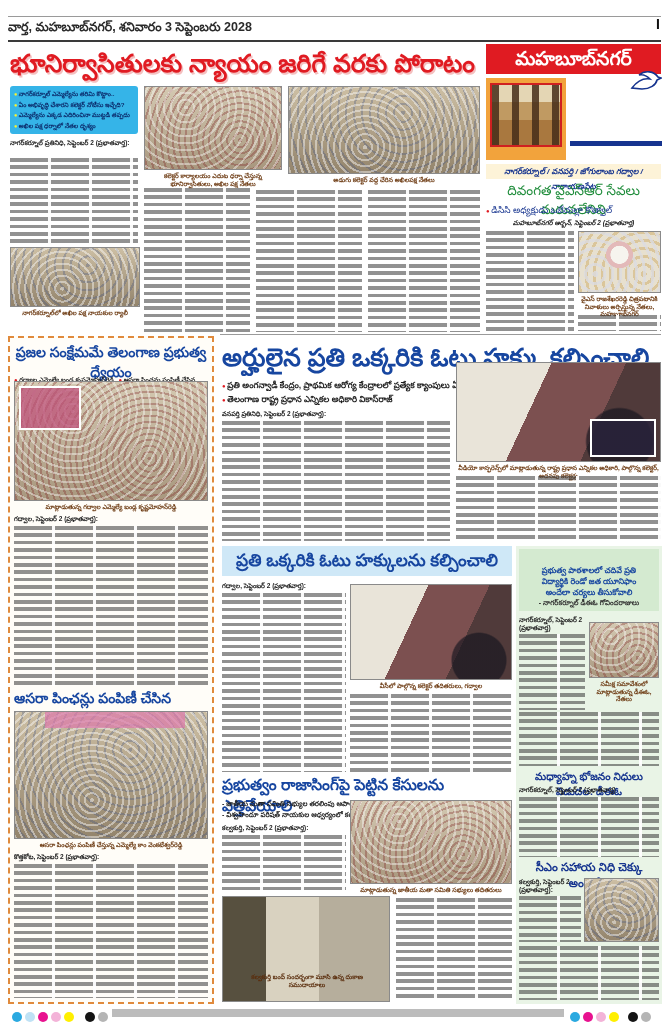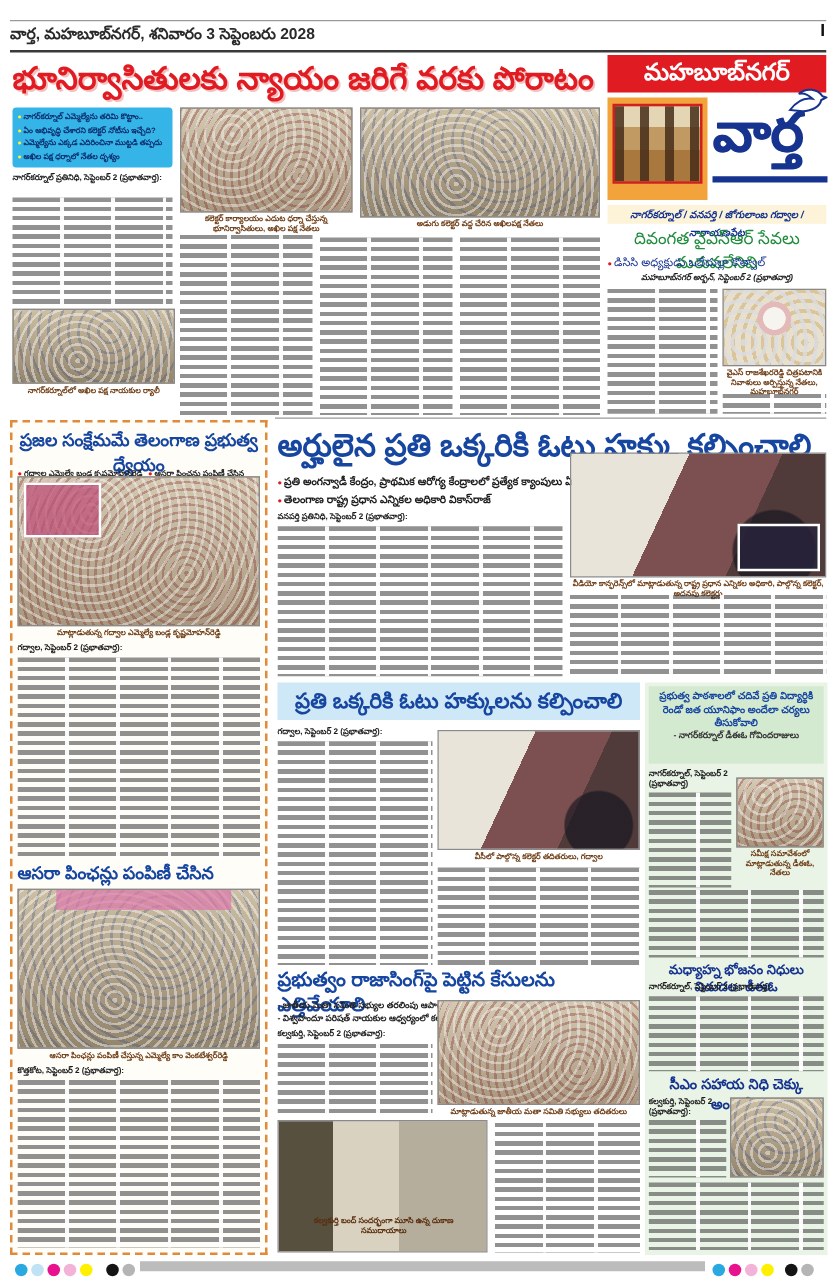--- a/index.html
+++ b/index.html
@@ -74,21 +74,20 @@
 <div class="abs stripes" style="left:144px;top:188px;width:106px;height:144px;"></div>
 <div class="abs stripes" style="left:256px;top:190px;width:106px;height:142px;"></div>
 <div class="abs stripes" style="left:368px;top:190px;width:112px;height:142px;"></div>
 
 <div class="abs" style="left:486px;top:44px;width:175px;height:30px;background:#e01b22;color:#fff;font-size:19px;font-weight:800;text-align:center;line-height:30px;">మహబూబ్‌నగర్</div>
 
 <div class="abs" style="left:486px;top:78px;width:80px;height:82px;background:#f2a33c;"></div>
 <div class="abs ph-dam" style="left:490px;top:83px;width:72px;height:64px;border:2px solid #cf2020;"></div>
 
 <div class="abs" style="left:570px;top:76px;width:92px;height:70px;border-bottom:5px solid #16348f;">
-  <span style="font-size:44px;font-weight:800;color:#16348f;line-height:62px;text-shadow:1px 0 0 #16348f;">వార్త</span>
   <svg class="abs" style="left:60px;top:-6px;" width="32" height="24" viewBox="0 0 32 24">
     <path d="M2 18 C8 10 14 8 20 9 C16 5 13 4 9 5 C15 0 24 1 28 7 L31 8 L27 10 C26 15 20 19 12 19 Z" fill="#ffffff" stroke="#16348f" stroke-width="1.6"></path>
   </svg>
 </div>
 
 <div class="abs" style="left:486px;top:164px;width:175px;height:15px;background:#fdf3d8;color:#16348f;font-size:8px;font-weight:bold;font-style:italic;text-align:center;line-height:15px;">నాగర్‌కర్నూల్ / వనపర్తి / జోగులాంబ గద్వాల / నారాయణపేట</div>
 
 <div class="abs" style="left:486px;top:183px;width:175px;height:20px;font-size:13.5px;font-weight:400;color:#1e8c3a;text-align:center;">దివంగత వైఎస్ఆర్ సేవలు మరువలేనివి</div>
 <div class="abs bullet-red" style="left:486px;top:205px;width:175px;height:12px;font-size:9px;font-weight:normal;color:#16348f;">డిసిసి అధ్యక్షుడు ఒబేదుల్లా కొత్వాల్</div>
 <div class="abs dateline" style="left:486px;top:219px;width:175px;height:9px;text-align:center;font-style:italic;">మహబూబ్‌నగర్ అర్బన్, సెప్టెంబర్ 2 (ప్రభాతవార్త)</div>
@@ -131,21 +130,21 @@
 <div class="abs stripes" style="left:456px;top:476px;width:205px;height:65px;"></div>
 
 <div class="abs" style="left:222px;top:546px;width:290px;height:30px;background:#cfe8f7;font-size:17px;font-weight:800;color:#1746a0;text-align:center;line-height:30px;">ప్రతి ఒక్కరికి ఓటు హక్కులను కల్పించాలి</div>
 <div class="abs dateline" style="left:222px;top:582px;width:124px;height:9px;">గద్వాల, సెప్టెంబర్ 2 (ప్రభాతవార్త):</div>
 <div class="abs stripes" style="left:222px;top:593px;width:124px;height:179px;"></div>
 <div class="abs photo ph-meeting" style="left:350px;top:584px;width:162px;height:96px;"></div>
 <div class="abs cap" style="left:350px;top:682px;width:162px;height:9px;">వీసీలో పాల్గొన్న కలెక్టర్ తదితరులు, గద్వాల</div>
 <div class="abs stripes" style="left:350px;top:694px;width:162px;height:78px;"></div>
 
 <div class="abs" style="left:516px;top:546px;width:146px;height:458px;background:#e9f4e6;"></div>
-<div class="abs" style="left:519px;top:549px;width:140px;height:62px;background:#d4ead0;padding:2px;">
+<div class="abs" style="left:519px;top:549px;width:140px;height:62px;background:#d4ead0;padding:16px;">
   <div style="font-size:8px;font-weight:bold;color:#1746a0;text-align:center;line-height:11px;">ప్రభుత్వ పాఠశాలలో చదివే ప్రతి విద్యార్థికి రెండో జత యూనిఫాం అందేలా చర్యలు తీసుకోవాలి</div>
   <div style="font-size:7px;font-weight:bold;color:#333;text-align:center;line-height:10px;">- నాగర్‌కర్నూల్ డీఈఓ గోవిందరాజులు</div>
 </div>
 <div class="abs dateline" style="left:519px;top:616px;width:70px;height:16px;">నాగర్‌కర్నూల్, సెప్టెంబర్ 2 (ప్రభాతవార్త)</div>
 <div class="abs stripes" style="left:519px;top:634px;width:66px;height:76px;"></div>
 <div class="abs photo ph-crowd" style="left:589px;top:622px;width:70px;height:56px;"></div>
 <div class="abs cap" style="left:589px;top:680px;width:70px;height:16px;">సమీక్ష సమావేశంలో మాట్లాడుతున్న డీఈఓ, నేతలు</div>
 <div class="abs stripes" style="left:519px;top:712px;width:140px;height:54px;"></div>
 
 <div class="abs" style="left:519px;top:770px;width:140px;height:14px;font-size:10.5px;font-weight:800;color:#16348f;text-align:center;">మధ్యాహ్న భోజనం నిధులు విడుదల: డీఈఓ</div>

